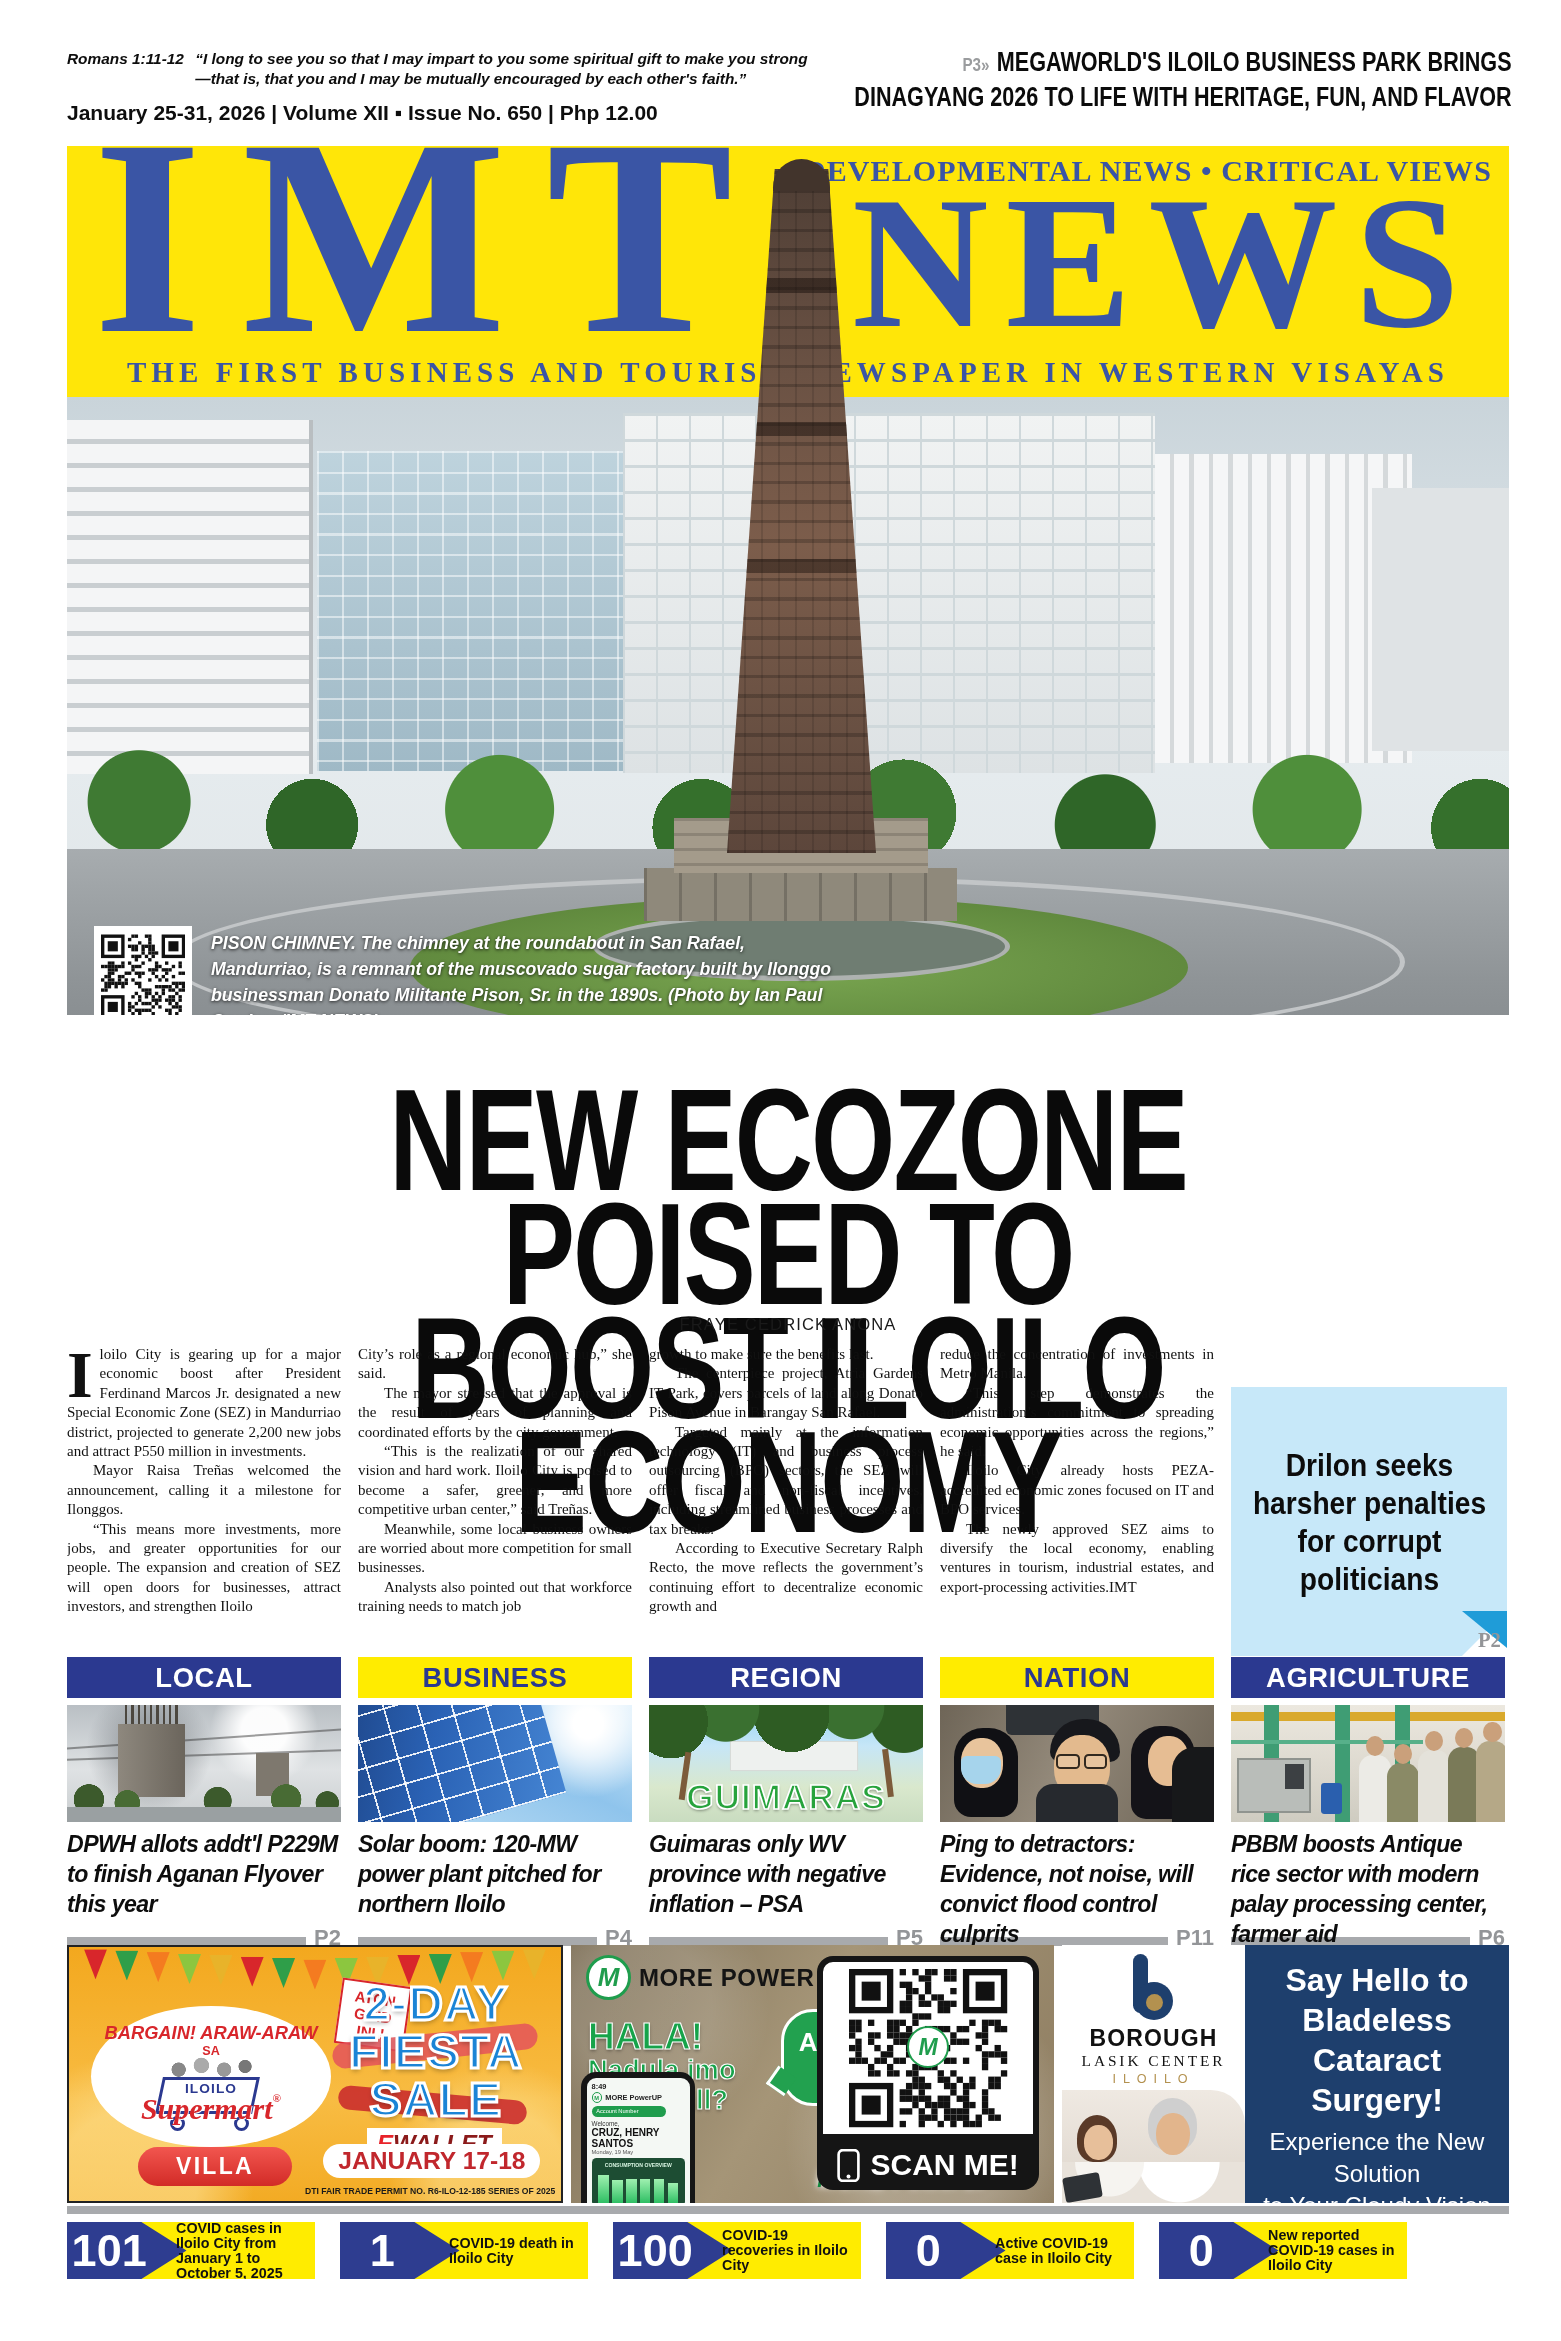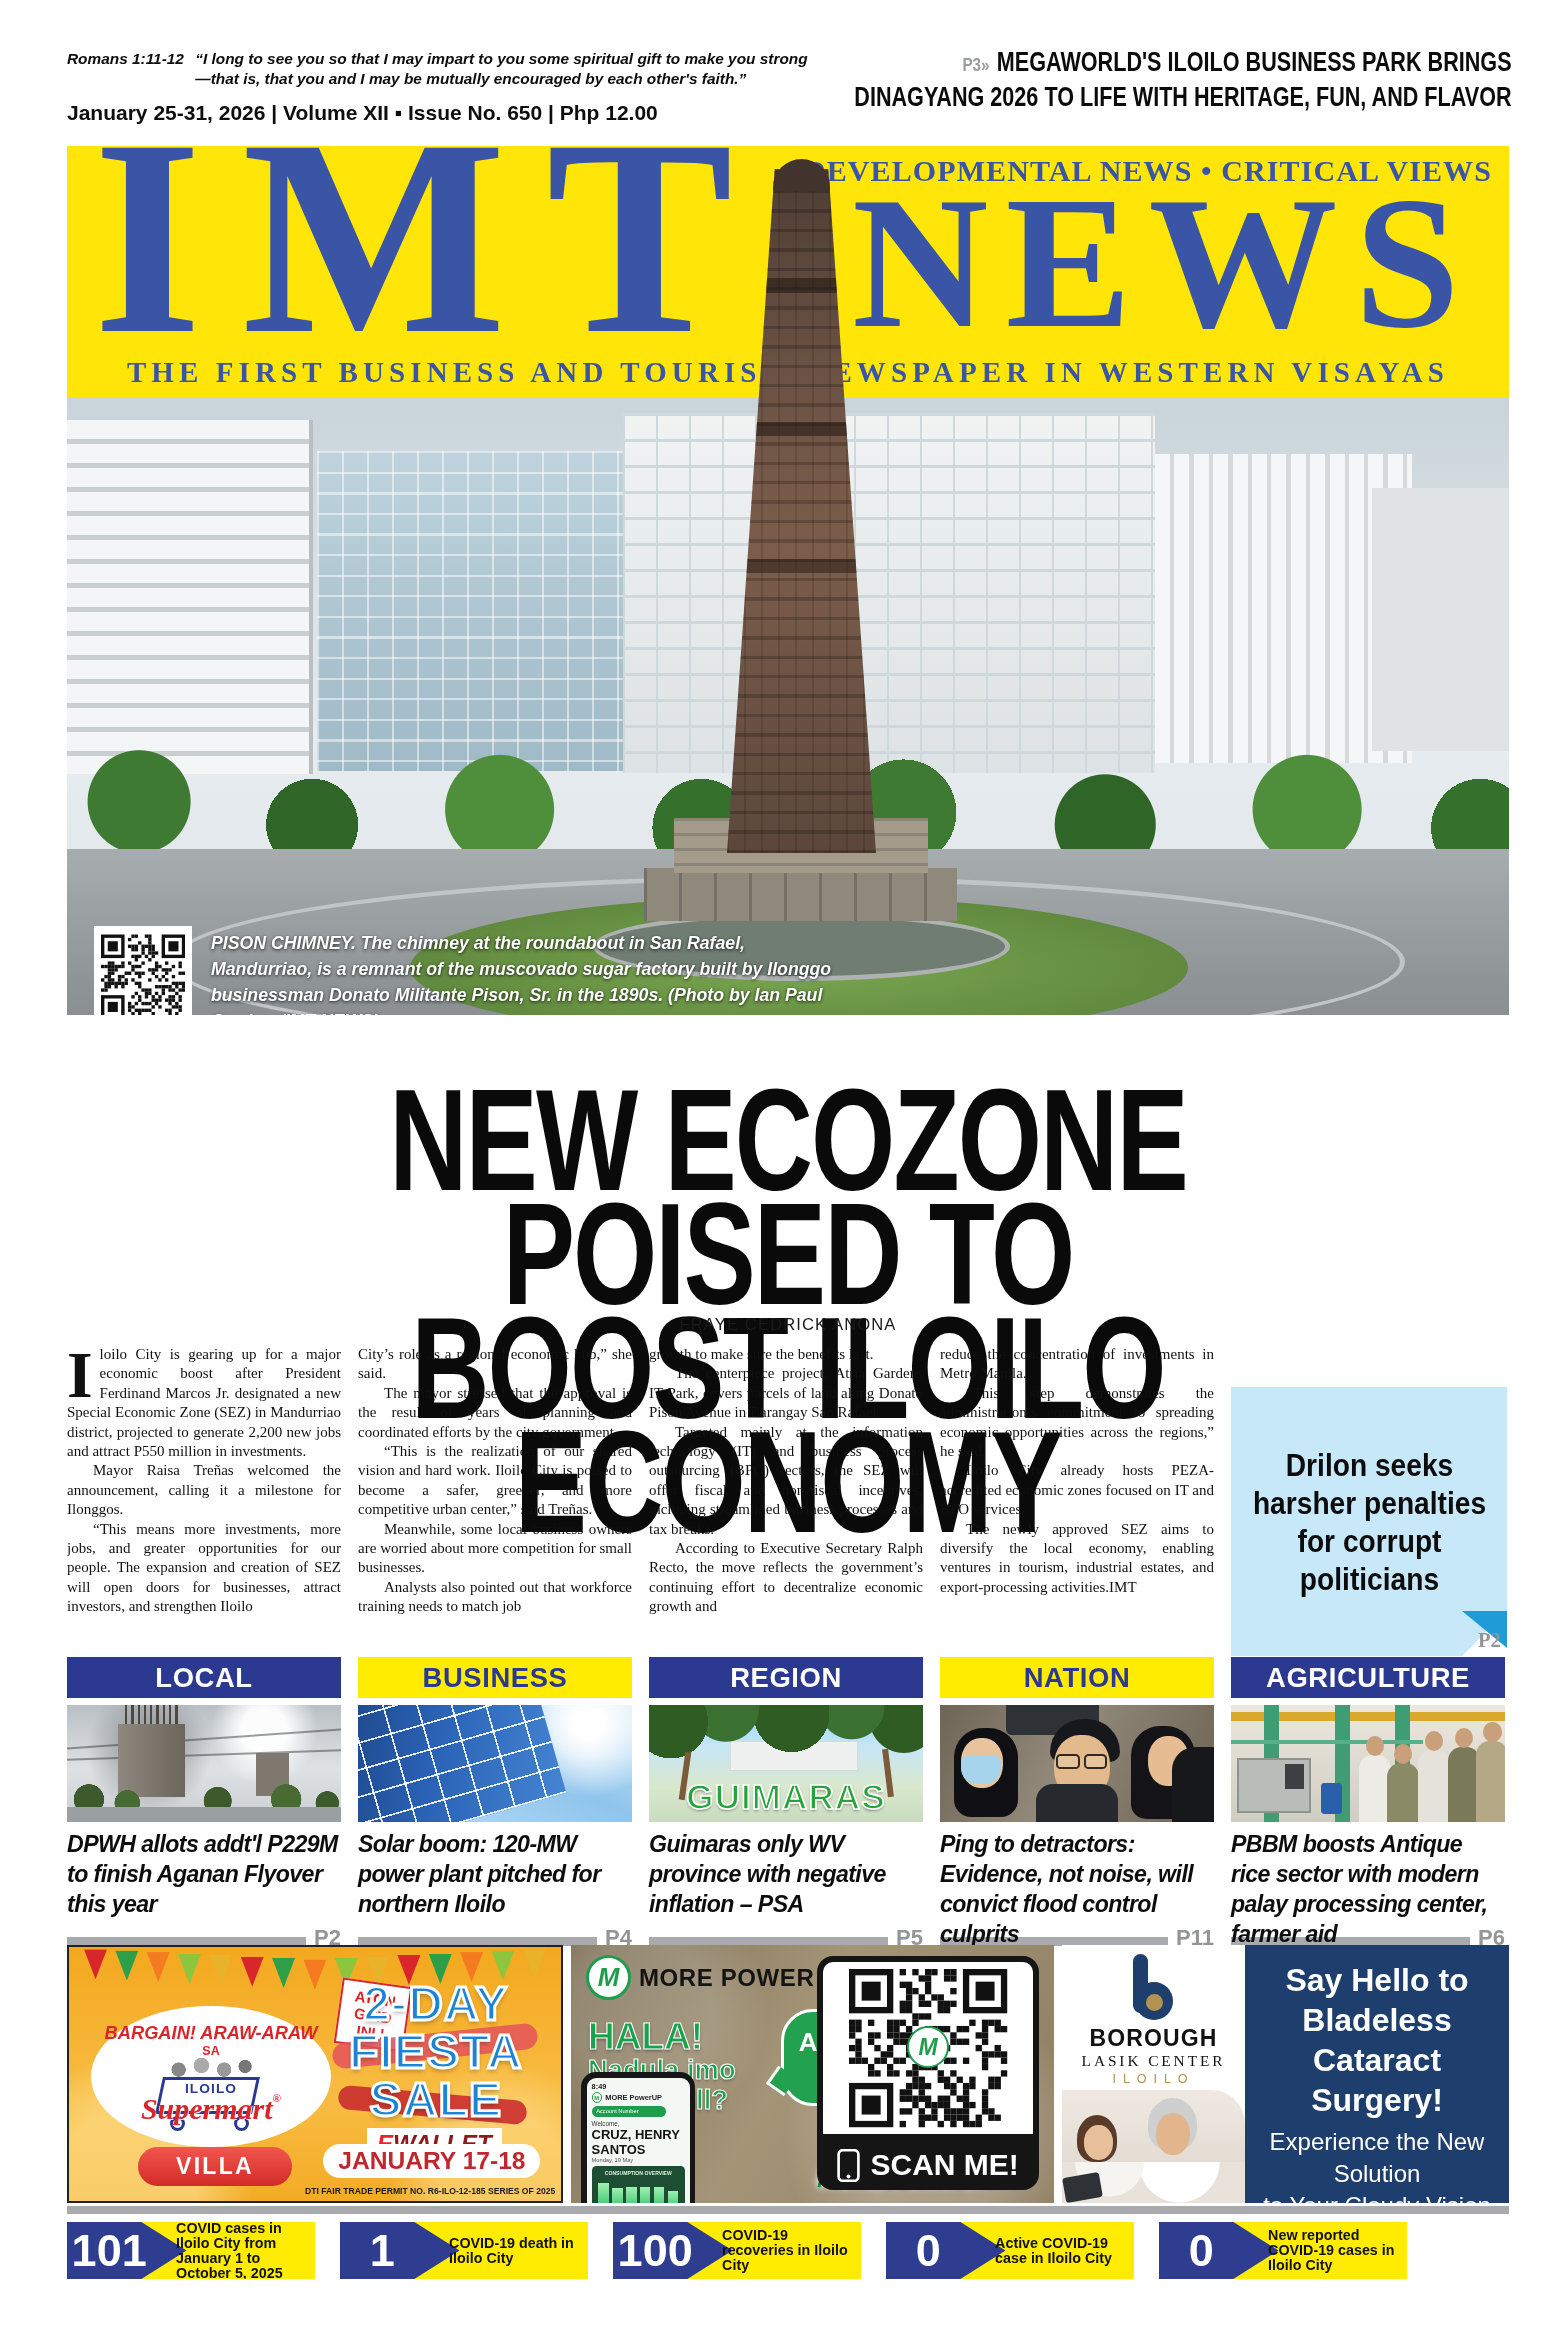--- a/index.html
+++ b/index.html
@@ -266,21 +266,21 @@
   .mp-phone{position:absolute;left:10.3px;top:127px;width:114px;height:149px;background:#161616;border-radius:15px;
      padding:5.7px;}
   .mp-screen{width:100%;height:100%;background:#f4f8f4;border-radius:9.1px;padding:4.6px;overflow:hidden;}
   .mp-time{font-size:7.4px;font-weight:bold;color:#222;}
   .mp-appline{display:flex;align-items:center;gap:3.4px;margin-top:1.1px;}
   .mp-dot{width:10.3px;height:10.3px;border-radius:50%;border:1.7px solid #1f9d4d;color:#1f9d4d;font-size:5.7px;
      font-weight:bold;display:flex;align-items:center;justify-content:center;}
   .mp-app{font-size:7.4px;font-weight:bold;color:#222;}
   .mp-acct{margin-top:3.4px;background:#1f9d4d;color:#fff;font-size:5.7px;border-radius:5.7px;padding:2.3px 4.6px;width:80%;}
   .mp-welcome{font-size:6.3px;margin-top:3.4px;color:#333;}
-  .mp-cust{font-size:13px;font-weight:bold;color:#111;}
+  .mp-cust{font-size:10px;font-weight:bold;color:#111;}
   .mp-date{font-size:5.7px;color:#555;}
   .mp-chart{margin-top:3.4px;background:#1d4d33;border-radius:4.6px;padding:3.4px;height:48px;}
   .mp-chart-t{font-size:5.1px;color:#d9f5e2;text-align:center;font-weight:bold;}
   .mini-bars{display:flex;align-items:flex-end;gap:3.4px;height:33px;margin-top:2.3px;padding:0 3.4px;}
   .mini-bars div{flex:1;background:linear-gradient(#9ff0b0,#2fbf64);}
   .mp-easy{position:absolute;left:240px;bottom:10.3px;width:189px;text-align:center;
      text-shadow:0 0 8px #fff,0 0 5.7px #fff,0 1.1px 2.3px rgba(0,0,0,.3);}
   .mp-easy .e1{font-style:italic;font-weight:bold;font-size:33px;color:#17a34a;}
   .mp-easy .e2{font-style:italic;font-weight:bold;font-size:15px;color:#17a34a;}
   .mp-easy .e3{font-style:italic;font-weight:bold;font-size:23px;color:#128a3e;}

